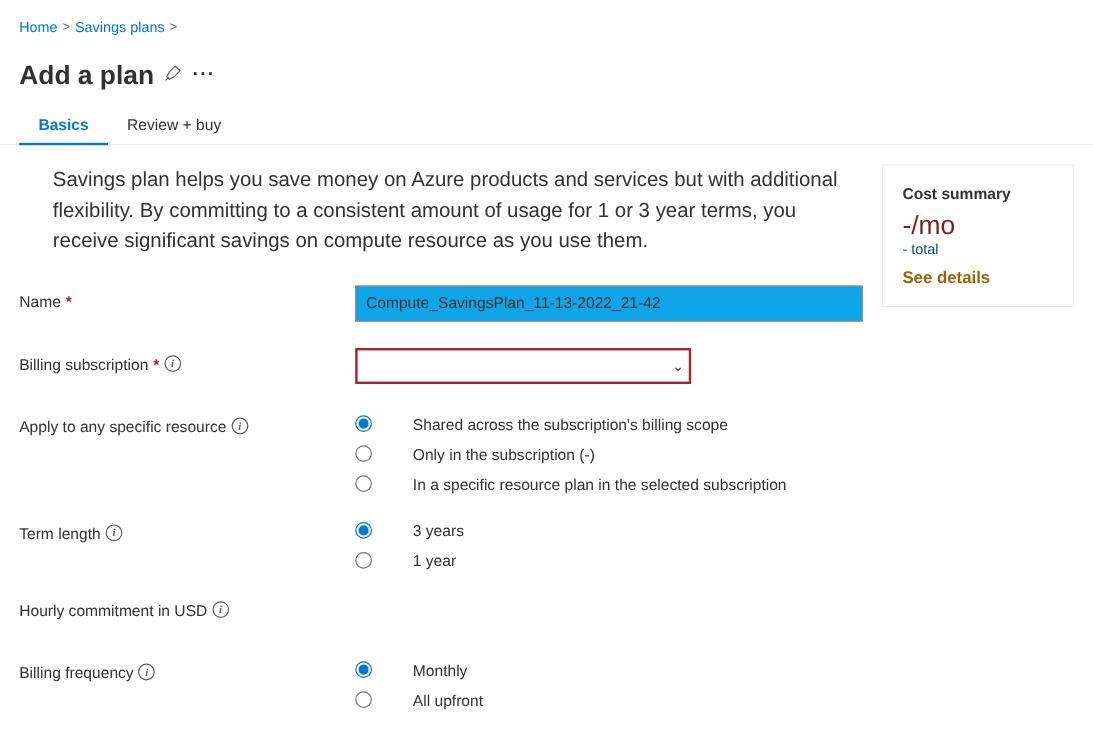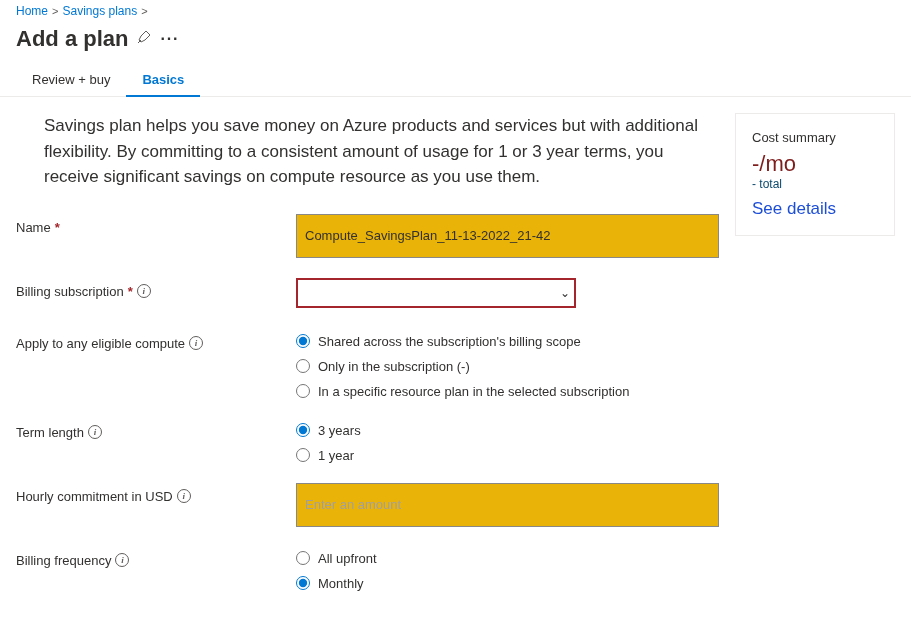--- a/index.html
+++ b/index.html
@@ -9,21 +9,21 @@
       background: #fff;
       color: #323130;
       width: 911px;
       min-height: 623px;
     }
 
     
     .breadcrumb {
       display: flex;
       align-items: center;
-      padding: 4px 16px;
+      padding: 16px 16px;
       font-size: 12px;
       color: #0078d4;
       gap: 4px;
     }
     .breadcrumb a {
       color: #0078d4;
       text-decoration: none;
       cursor: pointer;
     }
     .breadcrumb-sep {
@@ -135,27 +135,27 @@
       font-weight: bold;
     }
     .form-control {
       flex: 1;
       max-width: 460px;
     }
 
     
     .text-input {
       width: 100%;
-      height: 44px;
+      height: 30px;
       border: 1px solid #8a8886;
       padding: 4px 8px;
       font-size: 13px;
       color: #323130;
       outline: none;
-      background: #eab308;
+      background: #0ea5e9;
     }
     .text-input::placeholder {
       color: #a19f9d;
     }
 
     
     .select-wrapper {
       position: relative;
       width: 100%;
       max-width: 280px;
@@ -198,55 +198,57 @@
     .radio-input {
       width: 14px;
       height: 14px;
       accent-color: #0078d4;
       cursor: pointer;
       flex-shrink: 0;
     }
     .radio-label {
       font-size: 13px;
       color: #323130;
+      margin-left: 26px;
     }
 
     
     .cost-panel {
       width: 160px;
       min-width: 160px;
       border: 1px solid #edebe9;
       padding: 16px;
       background: #fff;
       height: fit-content;
       align-self: flex-start;
       margin-top: 0;
     }
     .cost-panel-title {
       font-size: 13px;
-      font-weight: 400;
+      font-weight: 700;
       color: #323130;
       margin-bottom: 6px;
     }
     .cost-value {
       font-size: 22px;
       font-weight: 300;
       color: #7f1d1d;
       line-height: 1.2;
     }
     .cost-total {
       font-size: 12px;
       color: #0c4a6e;
       margin-bottom: 8px;
     }
     .see-details {
-      font-size: 17px;
-      color: #1d4ed8;
+      font-size: 14px;
+      color: #a16207;
       text-decoration: none;
       cursor: pointer;
+      font-weight: bold;
     }
   </style>
 </head>
 <body>
 
 <div class="breadcrumb">
   <a>Home</a>
   <span class="breadcrumb-sep">&gt;</span>
   <a>Savings plans</a>
   <span class="breadcrumb-sep">&gt;</span>
@@ -257,25 +259,25 @@
   <span class="header-icon" title="Pin">
     <svg width="16" height="16" viewBox="0 0 16 16" fill="none">
       <path d="M10 2L14 6L9 11L5 13L3 11L5 7L10 2Z" stroke="#605e5c" stroke-width="1" fill="none"></path>
       <line x1="5" y1="11" x2="2" y2="14" stroke="#605e5c" stroke-width="1"></line>
     </svg>
   </span>
   <span class="header-more">···</span>
 </div>
 
 <div class="tabs">
+  <div class="tab active">
+    <span>Basics</span>
+  </div>
   <div class="tab">
     <span>Review + buy</span>
-  </div>
-  <div class="tab active">
-    <span>Basics</span>
   </div>
 </div>
 
 <div class="main-content">
 
   <div class="form-area">
 
     <p class="info-text">Savings plan helps you save money on Azure products and services but with additional flexibility. By committing to a consistent amount of usage for 1 or 3 year terms, you receive significant savings on compute resource as you use them.</p>
 
     <div class="form-row">
@@ -299,21 +301,21 @@
           <select class="select-input">
             <option value=""></option>
           </select>
           <span class="select-chevron">⌄</span>
         </div>
       </div>
     </div>
 
     <div class="form-row">
       <div class="form-label">
-        <span>Apply to any eligible compute</span>
+        <span>Apply to any specific resource</span>
         <span class="info-icon" title="Info">i</span>
       </div>
       <div class="form-control">
         <div class="radio-group">
           <label class="radio-option">
             <input type="radio" class="radio-input" name="apply" checked="" style="">
             <span class="radio-label">Shared across the subscription's billing scope</span>
           </label>
           <label class="radio-option">
             <input type="radio" class="radio-input" name="apply" style="">
@@ -344,39 +346,36 @@
           </label>
         </div>
       </div>
     </div>
 
     <div class="form-row">
       <div class="form-label">
         <span>Hourly commitment in USD</span>
         <span class="info-icon" title="Info">i</span>
       </div>
-      <div class="form-control">
-        <input type="text" class="text-input" placeholder="Enter an amount" style="">
-      </div>
     </div>
 
     <div class="form-row">
       <div class="form-label">
         <span>Billing frequency</span>
         <span class="info-icon" title="Info">i</span>
       </div>
       <div class="form-control">
         <div class="radio-group">
+          <label class="radio-option">
+            <input type="radio" class="radio-input" name="billing_freq" checked="" style="">
+            <span class="radio-label">Monthly</span>
+          </label>
           <label class="radio-option">
             <input type="radio" class="radio-input" name="billing_freq" style="">
             <span class="radio-label">All upfront</span>
-          </label>
-          <label class="radio-option">
-            <input type="radio" class="radio-input" name="billing_freq" checked="" style="">
-            <span class="radio-label">Monthly</span>
           </label>
         </div>
       </div>
     </div>
 
   </div>
 
   <div class="cost-panel">
     <div class="cost-panel-title">Cost summary</div>
     <div class="cost-value">-/mo</div>

